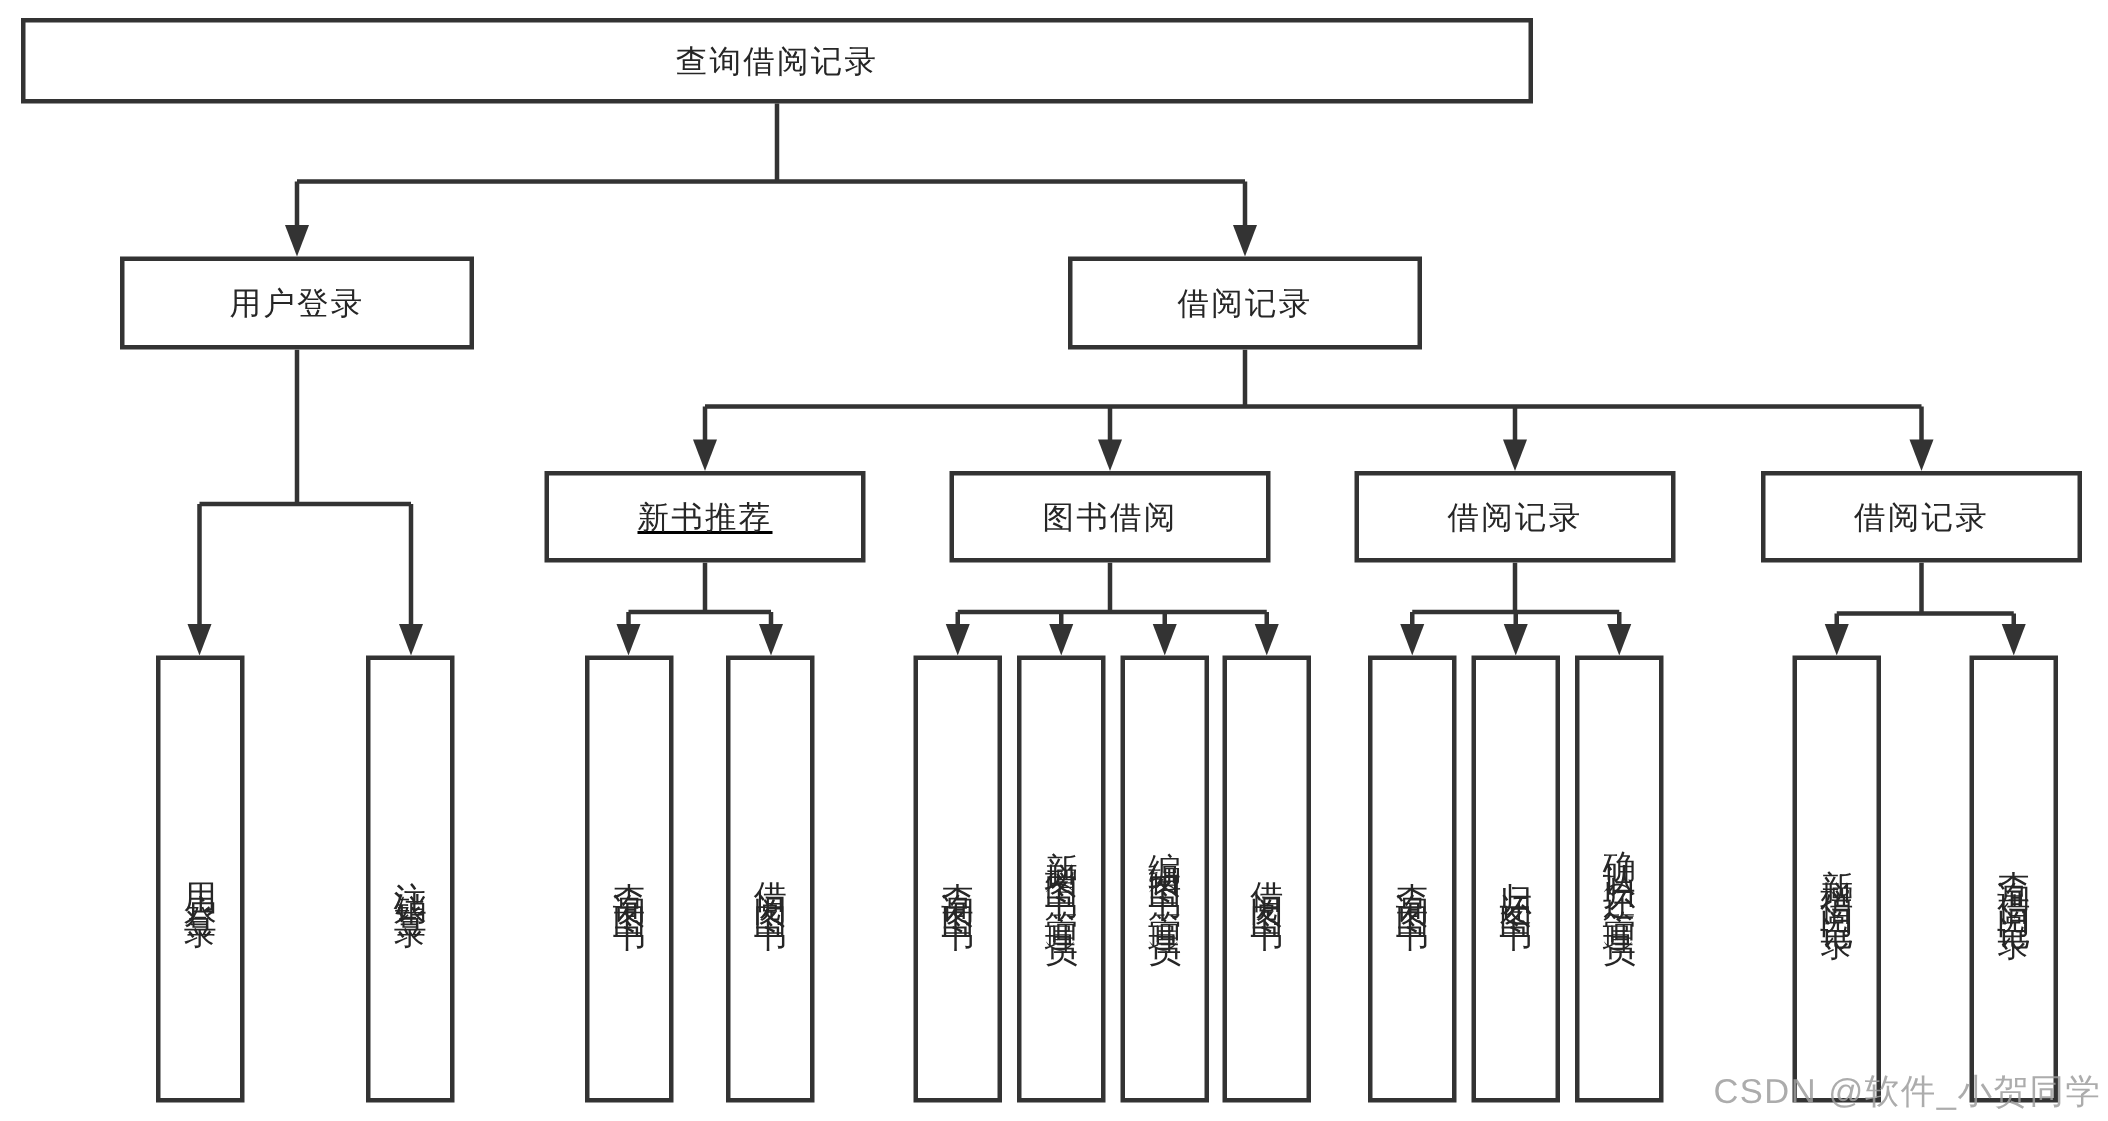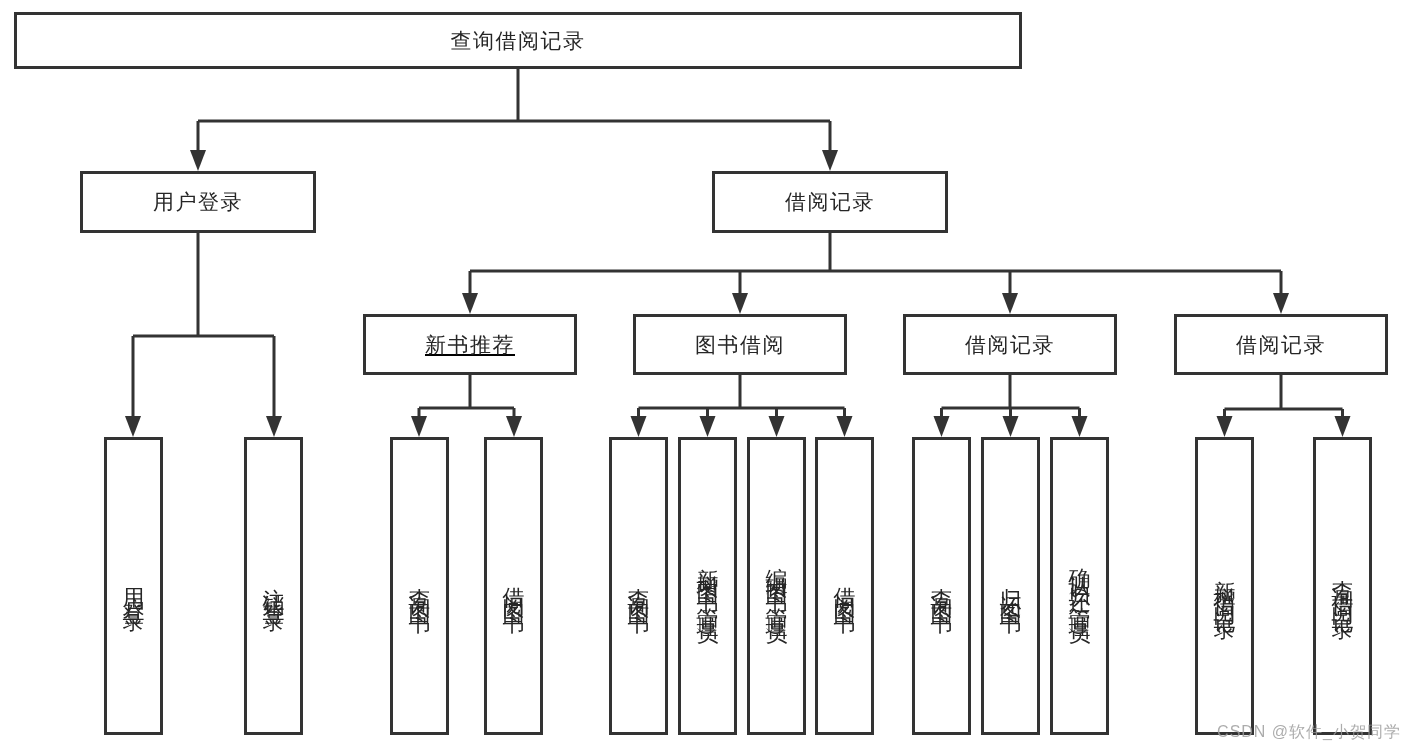--- a/index.html
+++ b/index.html
@@ -60,21 +60,21 @@
   #n-leaf-bb-borrow  { left: 815px; }
   #n-leaf-cb-query   { left: 912px; }
   #n-leaf-cb-return  { left: 981px; }
   #n-leaf-cb-confirm { left: 1050px; }
   #n-leaf-br-add     { left: 1195px; }
   #n-leaf-br-query   { left: 1313px; }
   .watermark {
     position: absolute;
     right: 4px;
     bottom: 4px;
-    font-size: 16px;
+    font-size: 23px;
     color: rgba(158, 158, 158, 0.85);
     letter-spacing: 1px;
     z-index: 3;
     white-space: nowrap;
   }
 </style>
 </head>
 <body>
 
 <div class="canvas">

